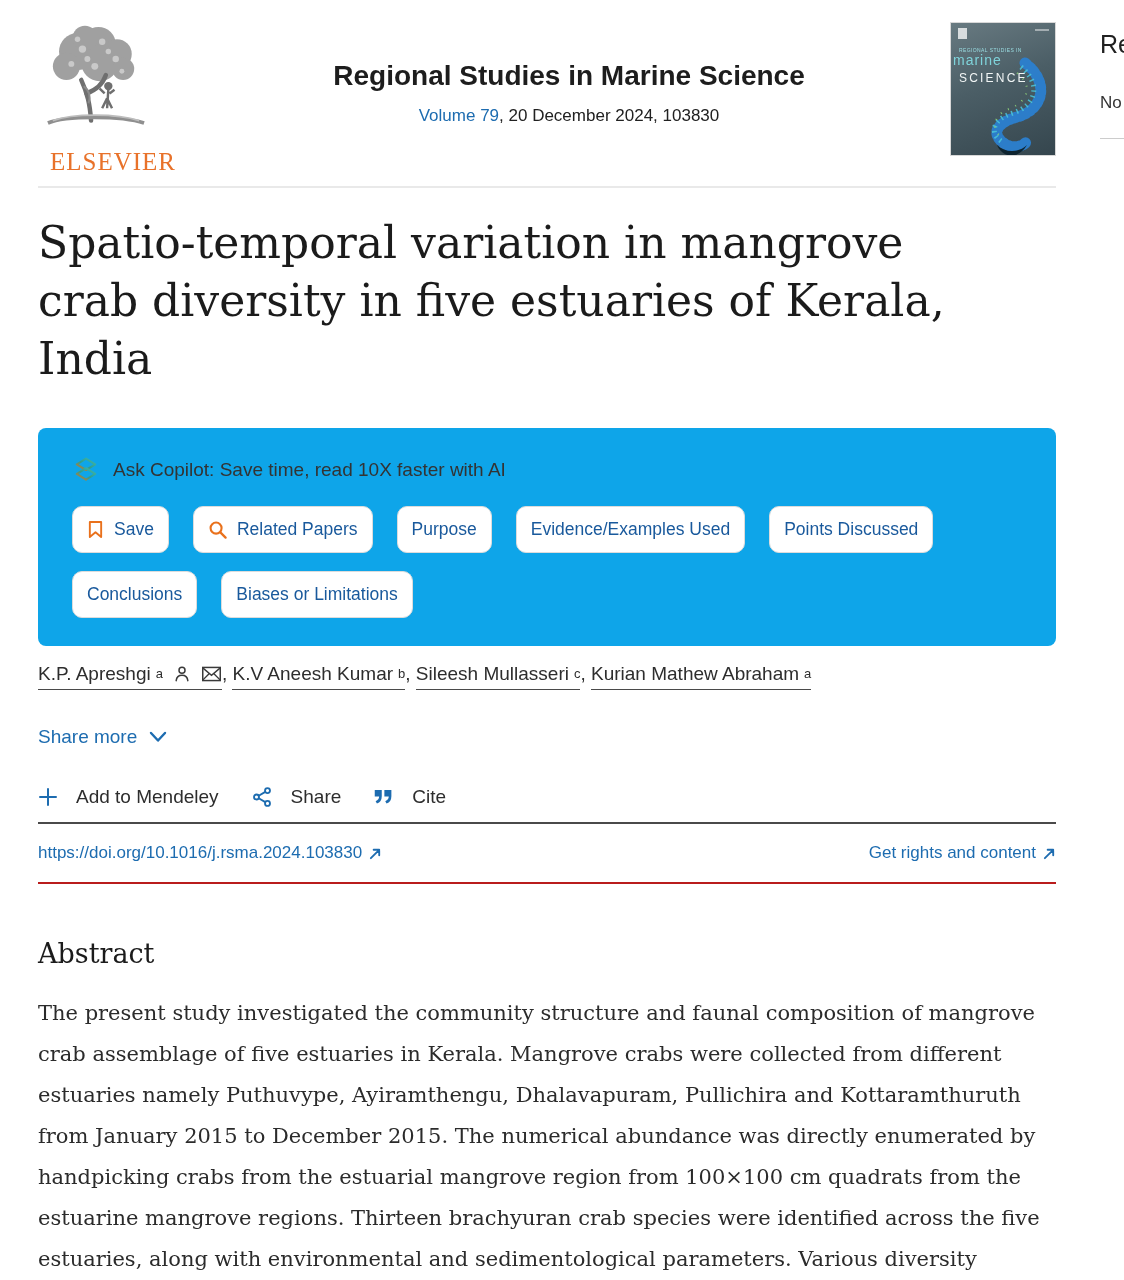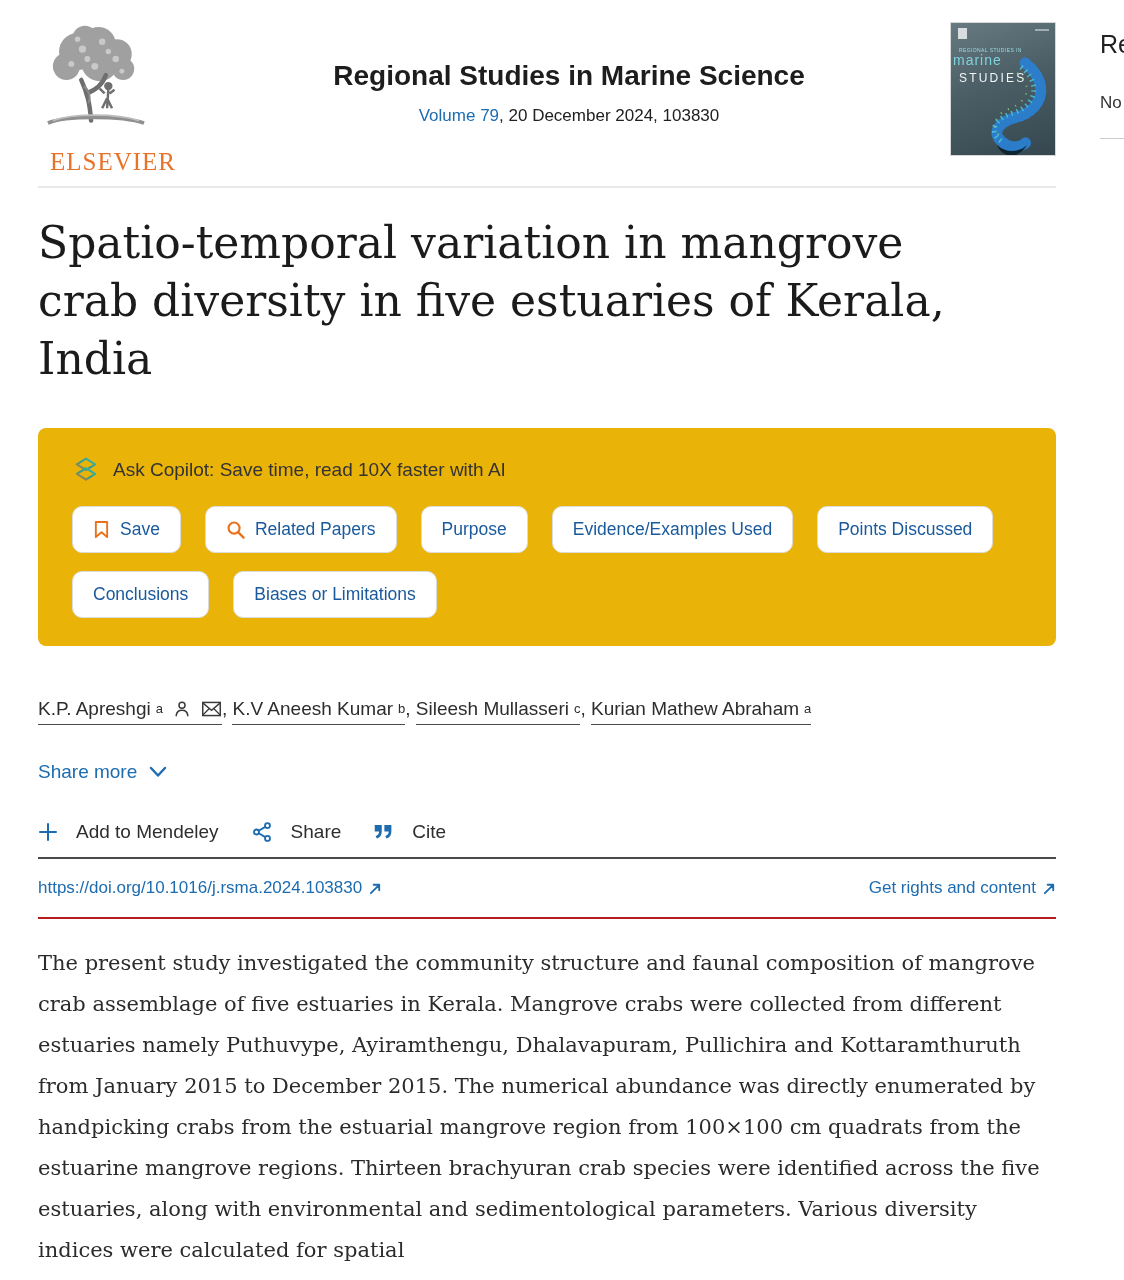--- a/index.html
+++ b/index.html
@@ -38,31 +38,31 @@
   
   .sidebar { position: absolute; left: 1100px; top: 30px; width: 80px; }
   .sb-head { font-size: 25px; color: #212121; }
   .sb-item { margin-top: 34px; font-size: 17px; color: #333; }
   .sb-rule { margin-top: 25px; width: 60px; border-top: 1px solid #ccc; }
 
   
   .art-title { margin-top: 26px; width: 920px; font-family: "DejaVu Serif", "Liberation Serif", serif;
                font-size: 44px; line-height: 1.32; color: #1b1b1b; font-weight: 400; }
 
-  .copilot { margin-top: 40px; background: #eab308; border-radius: 8px; padding: 28px 34px; }
+  .copilot { margin-top: 40px; background: #0ea5e9; border-radius: 8px; padding: 28px 34px; }
   .cp-banner { display: flex; align-items: center; gap: 13px; }
   .cp-banner-text { font-size: 19px; color: #333; }
   .cp-rows { margin-top: 22px; display: flex; flex-direction: column; gap: 18px; }
   .cp-row { display: flex; gap: 24px; }
-  .cp-btn { display: inline-flex; align-items: center; gap: 10px; height: 47px; padding: 0 20px;
+  .cp-btn { display: inline-flex; align-items: center; gap: 10px; height: 47px; padding: 0 14px;
             background: #fff; border: 1px solid #dcdcdc; border-radius: 10px; cursor: pointer;
             font-family: "Liberation Sans", sans-serif; font-size: 17.5px; color: #19599c; }
 
   
-  .authors { margin-top: 52px; font-size: 19px; color: #2d2d2d; }
+  .authors { margin-top: 17px; font-size: 19px; color: #2d2d2d; }
   .author { text-decoration: none; color: #2d2d2d; border-bottom: 1.5px solid #4a4a4a;
             padding-bottom: 4px; display: inline-flex; align-items: center; }
   .author sup { font-size: 13px; margin-left: 5px; position: relative; top: -1px; }
   .author .a-icn { margin-left: 9px; display: inline-flex; cursor: pointer; }
   .a-sep { color: #2d2d2d; }
 
   .show-more { margin-top: 36px; display: inline-flex; align-items: center; gap: 12px;
                font-size: 19px; color: #1d6cb0; cursor: pointer; }
 
   .actions { margin-top: 38px; display: flex; align-items: center; gap: 14px; font-size: 19px;
@@ -128,21 +128,21 @@
       <div class="vol-line">
         <a href="#" class="vol-link">Volume 79</a><span>, 20 December 2024, 103830</span>
       </div>
     </div>
 
     <div class="cover">
       <div class="cover-mini"></div>
       <div class="cover-tr"></div>
       <div class="cover-l1">REGIONAL STUDIES IN</div>
       <div class="cover-l2">marine</div>
-      <div class="cover-l3">STUDIES</div>
+      <div class="cover-l3">SCIENCE</div>
       <svg class="cover-swirl" width="106" height="104" viewBox="0 0 106 104">
         <path d="M74 10 C98 28 94 56 66 64 C44 70 40 82 54 91 C62 96 72 94 76 88" fill="none" stroke="#2b7fd0" stroke-width="11" stroke-linecap="round" stroke-dasharray="2.5 3" opacity="0.95"></path>
         <path d="M70 14 C90 30 86 52 62 60 C42 66 38 80 50 88" fill="none" stroke="#49c2d8" stroke-width="5" stroke-dasharray="1.5 4" opacity="0.9"></path>
         <path d="M66 20 C82 32 78 48 58 56 C44 61 40 74 48 82" fill="none" stroke="#8fd47a" stroke-width="2" stroke-dasharray="1 7" opacity="0.9"></path>
         <path d="M46 92 C54 100 68 100 76 92 C68 106 52 106 46 92 Z" fill="#0e2430"></path>
       </svg>
     </div>
   </div>
 
   
@@ -273,20 +273,21 @@
     </a>
     <a href="#" class="link-blue">
       <span>Get rights and content</span>
       <svg width="13" height="13" viewBox="0 0 14 14">
         <path d="M2 12 L11 3 M5 3 H11 V9" fill="none" stroke="#1d6cb0" stroke-width="2" stroke-linecap="round" stroke-linejoin="round"></path>
       </svg>
     </a>
   </div>
 
   
+  <h2 class="abs-head">Abstract</h2>
   <p class="abs-text">The present study investigated the community structure and faunal composition of mangrove crab assemblage of five estuaries in Kerala. Mangrove crabs were collected from different estuaries namely Puthuvype, Ayiramthengu, Dhalavapuram, Pullichira and Kottaramthuruth from January 2015 to December 2015. The numerical abundance was directly enumerated by handpicking crabs from the estuarial mangrove region from 100×100 cm quadrats from the estuarine mangrove regions. Thirteen brachyuran crab species were identified across the five estuaries, along with environmental and sedimentological parameters. Various diversity indices were calculated for spatial</p>
 
 </div>
 
 <div class="sidebar">
   <div class="sb-head">Re</div>
   <div class="sb-item">No</div>
   <div class="sb-rule"></div>
 </div>
 

